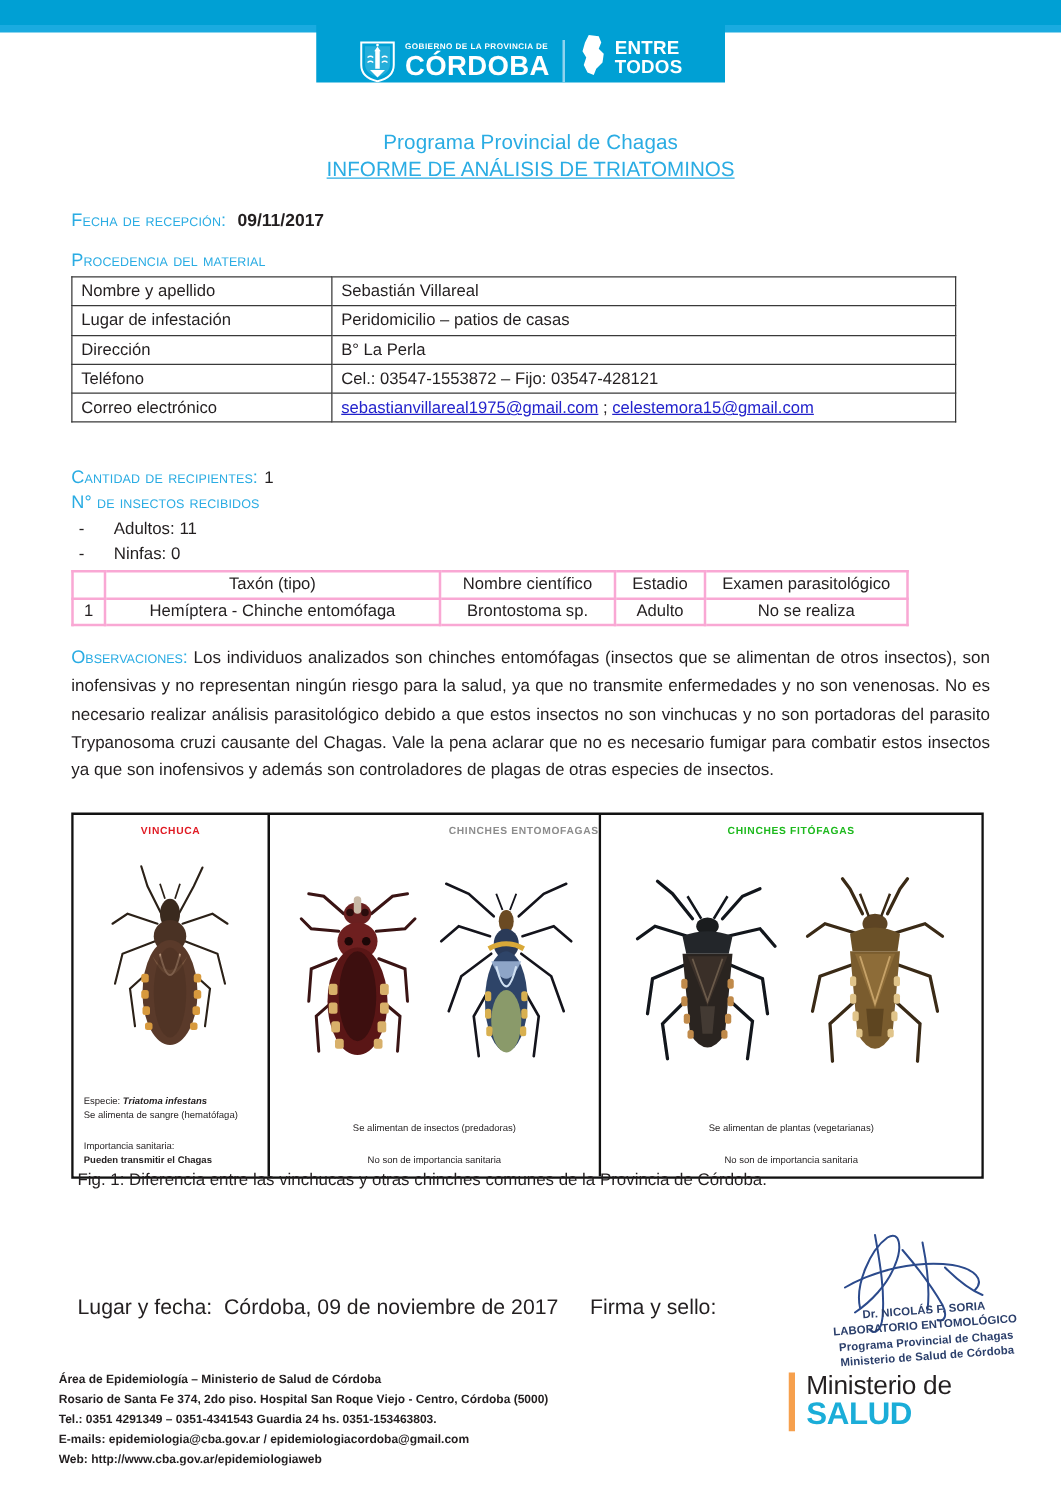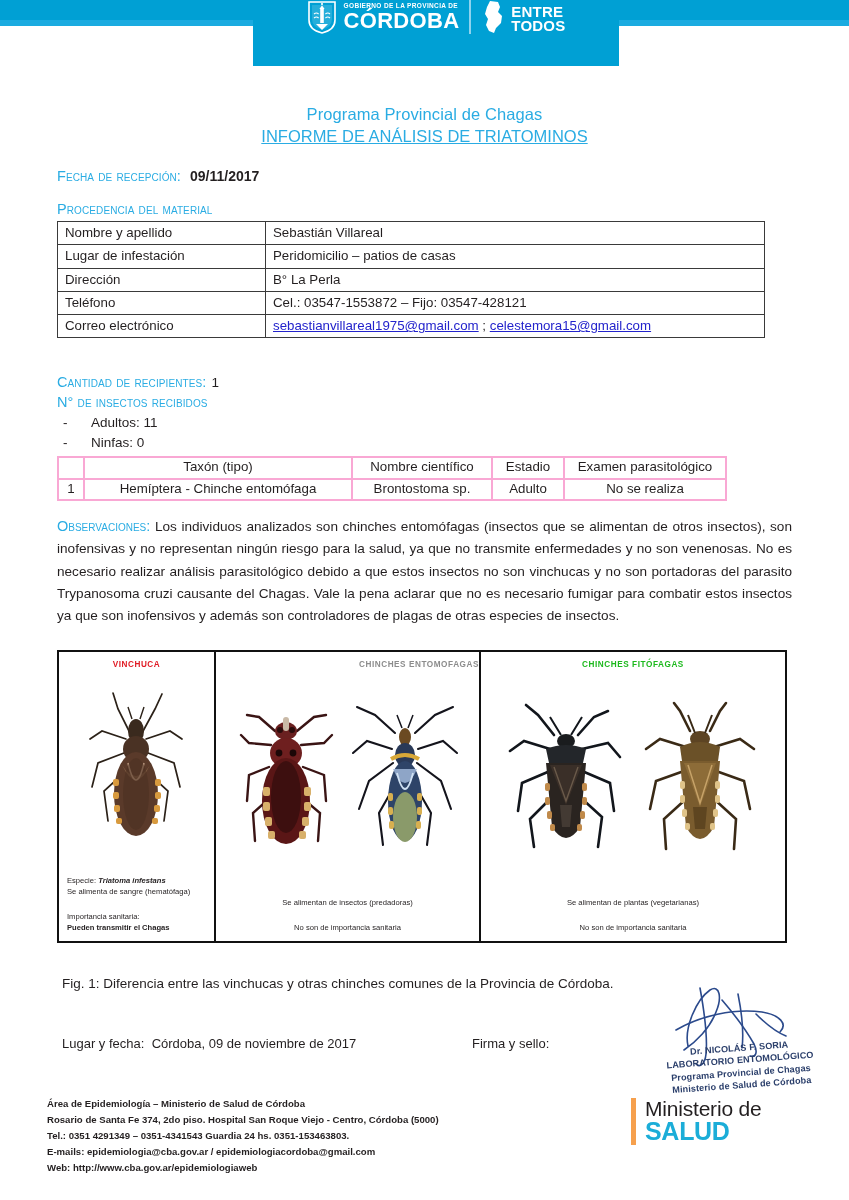--- a/index.html
+++ b/index.html
@@ -22,23 +22,23 @@
     width: 849px; height: 20px;
     background: #00a0d4;
   }
   .topbar-strip {
     position: absolute; left: 0; top: 20px;
     width: 849px; height: 6px;
     background: #1aabe0;
   }
   .logo-band {
     position: absolute; left: 253px; top: 0;
-    width: 366px; height: 66px;
+    width: 327px; height: 66px;
     background: #00a0d4;
-    display: flex; align-items: flex-start; justify-content: center;
+    display: flex; align-items: flex-end; justify-content: center;
     gap: 10px;
   }
   .cba-logo { display: flex; align-items: center; gap: 7px; }
   .shield {
     width: 30px; height: 34px;
     position: relative;
     flex: none;
   }
   .shield svg { display: block; }
   .cba-text { display: flex; flex-direction: column; line-height: 1; }
@@ -190,30 +190,30 @@
   .panel-foot {
     width: 100%; padding: 0 8px 8px 8px;
     font-size: 7.6px; color: #231f20; line-height: 1.45;
   }
   .panel-foot.center { text-align: center; }
   .panel-foot .sp { display: block; height: 14px; }
   .ital { font-style: italic; font-weight: bold; }
   .bold { font-weight: bold; }
 
   .fig-caption {
-    position: absolute; left: 62px; top: 976px;
+    position: absolute; left: 62px; top: 936px;
     font-size: 13.5px; color: #231f20;
   }
 
   
   .sign-row {
     position: absolute; left: 62px; top: 1036px;
     width: 600px;
     display: flex; align-items: center;
-    font-size: 13px;
+    font-size: 17px;
   }
   .sign-left { width: 410px; }
   .stamp {
     position: absolute; left: 630px; top: 980px;
     width: 215px; height: 110px;
   }
   .stamp-ink {
     position: absolute; left: 0; top: 0;
   }
   .stamp-text {

